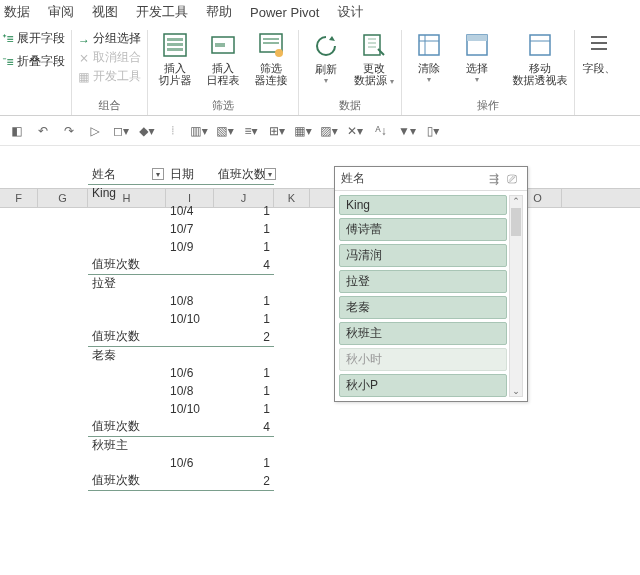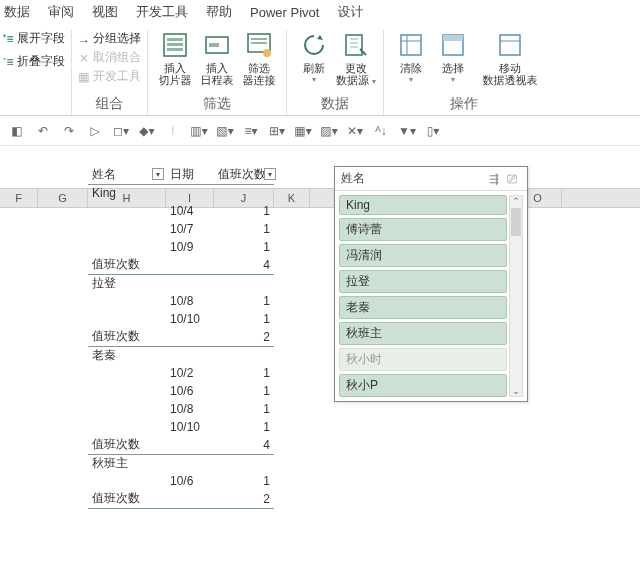--- a/index.html
+++ b/index.html
@@ -8,22 +8,22 @@
   
   .tabs { display: flex; align-items: center; height: 24px; font-size: 13px; padding-left: 4px; gap: 18px; }
   .tab { color: #444; cursor: pointer; white-space: nowrap; position: relative; }
   .tab.active { color: #107c41; font-weight: 600; }
   .tab.active::after { content:""; position:absolute; left:0; right:0; bottom:-4px; height:3px; background:#107c41; }
 
   
   .ribbon { height: 92px; border-bottom: 1px solid #d0d0d0; display: flex; background:#fff; padding-top:6px; }
   .group { display:flex; flex-direction:column; align-items:center; border-right:1px solid #e0e0e0; padding:0 6px; }
   .group:last-child { border-right:none; }
-  .group-row { display:flex; align-items:flex-start; gap:0; }
-  .group-label { font-size:14px; color:#666; margin-top:auto; padding-bottom:2px; }
+  .group-row { display:flex; align-items:center; gap:6px; }
+  .group-label { font-size:11px; color:#666; margin-top:auto; padding-bottom:2px; }
   .small-cmd { display:flex; align-items:center; gap:3px; white-space:nowrap; }
   .small-cmd.disabled { color:#bbb; }
   .small-cmd .mini-icon { width:12px; height:12px; display:inline-flex; align-items:center; justify-content:center; }
   .big-btn { display:flex; flex-direction:column; align-items:center; width:42px; }
   .big-icon { width:30px; height:30px; display:flex; align-items:center; justify-content:center; margin-bottom:2px; }
   .big-lbl { font-size:11px; line-height:12px; text-align:center; color:#333; white-space:nowrap; }
   .big-lbl .line2 { display:block; }
   .chev { font-size:8px; color:#888; }
 
   
@@ -196,20 +196,33 @@
               <rect x="4" y="4" width="20" height="20" fill="none" stroke="#5a8fb8" stroke-width="1.5"></rect>
               <path d="M4 10 L24 10" stroke="#5a8fb8"></path>
             </svg>
           </span>
         <span class="big-lbl"><span>移动</span><span class="line2">数据透视表</span></span>
       </div>
     </div>
     <div class="group-label">操作</div>
   </div>
 
+  <div class="group" style="border-right:none;">
+    <div class="group-row">
+      <div class="big-btn" style="width:36px;">
+        <span class="big-icon">
+            <svg width="24" height="24">
+              <path d="M4 4 L20 4 M4 10 L20 10 M4 16 L20 16" stroke="#666" stroke-width="2"></path>
+            </svg>
+          </span>
+        <span class="big-lbl">字段、</span>
+      </div>
+    </div>
+    <div class="group-label">&nbsp;</div>
+  </div>
 </div>
 
 <div class="qat">
   <span>◧</span>
   <span>↶</span>
   <span>↷</span>
   <span>▷</span>
   <span>◻▾</span>
   <span>◆▾</span>
   <span class="chev">┊</span>
@@ -301,25 +314,20 @@
             <td class="colI"></td>
             <td class="colJ">2</td>
           </tr>
           <tr class="name-row">
             <td class="colH">老秦</td>
             <td class="colI"></td>
             <td class="colJ"></td>
           </tr>
           <tr>
             <td class="colH"></td>
-            <td class="colI">10/2</td>
-            <td class="colJ">1</td>
-          </tr>
-          <tr>
-            <td class="colH"></td>
             <td class="colI">10/6</td>
             <td class="colJ">1</td>
           </tr>
           <tr>
             <td class="colH"></td>
             <td class="colI">10/8</td>
             <td class="colJ">1</td>
           </tr>
           <tr>
             <td class="colH"></td>

